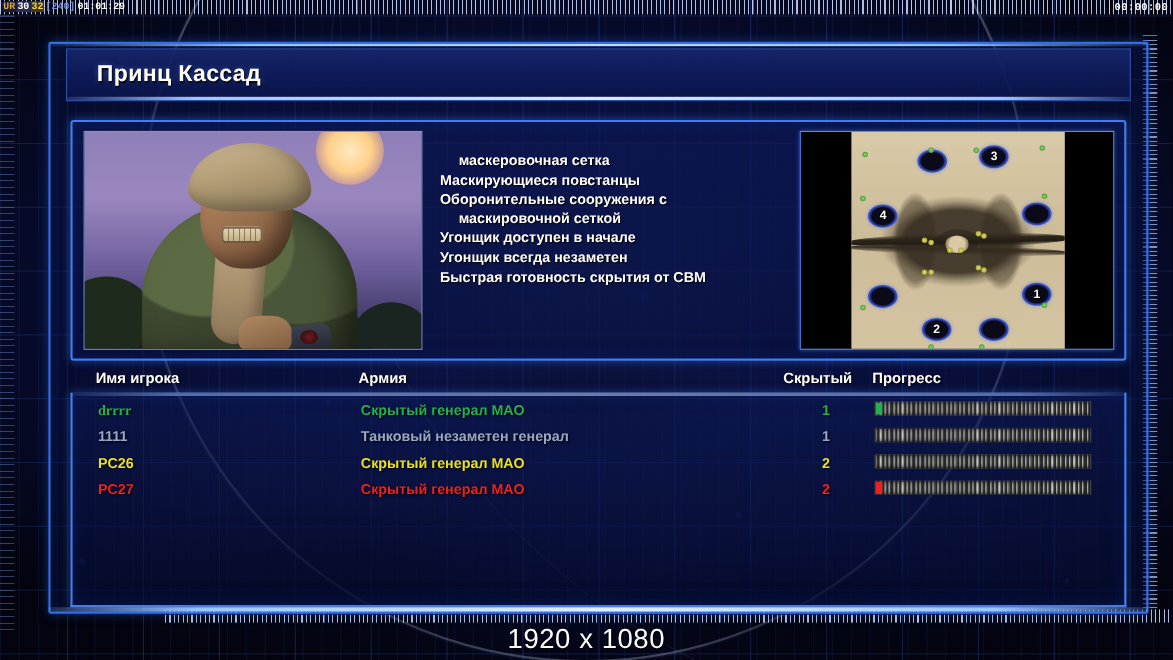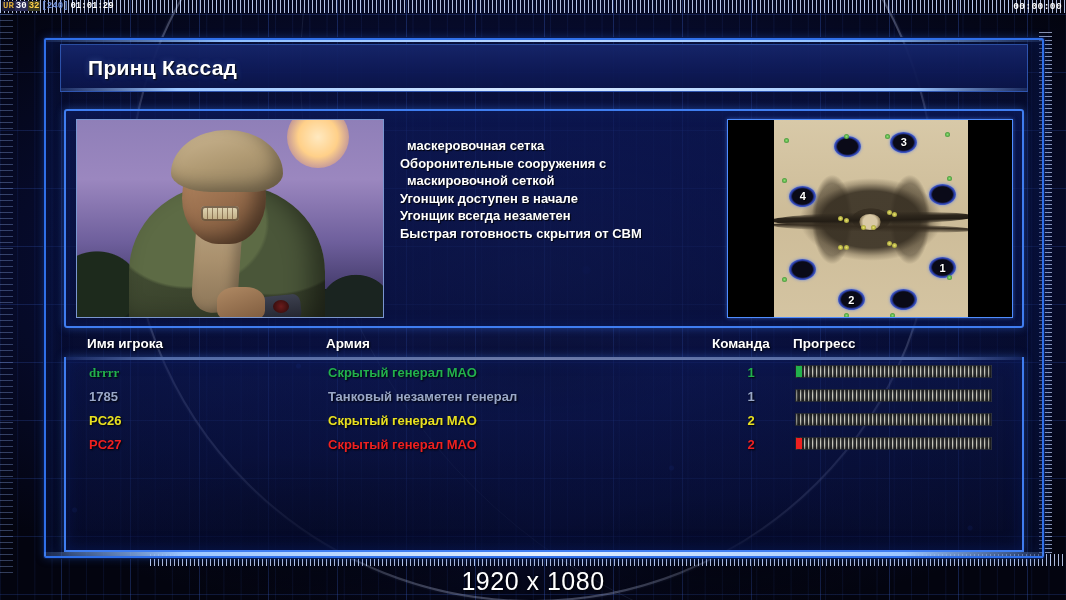--- a/index.html
+++ b/index.html
@@ -278,21 +278,21 @@
     width:296px;
   }
   .desc div {
     color:#ffffff;
     font-size:13px;
     font-weight:bold;
     line-height:17.6px;
     white-space:nowrap;
     text-shadow:1px 1px 1px rgba(0,0,0,.9);
   }
-  .desc div.indent { padding-left:7px; }
+  .desc div.indent { padding-left:7px;margin-left:10px; }
 
   
   .map-frame {
     position:absolute;
     right:9px; top:8px;
     width:286px; height:199px;
     border:1px solid #4f8dff;
     background:#000;
     overflow:hidden;
     box-shadow:0 0 4px rgba(70,130,250,.6);
@@ -487,20 +487,21 @@
       <div class="fig-pupil r"></div>
       <div class="fig-teeth"></div>
       <div class="fig-headwrap"></div>
       <div class="fig-weapon"></div>
       <div class="fig-weapon-dot"></div>
       <div class="fig-hand"></div>
     </div>
 
     <div class="desc" id="desc-list">
         <div class="indent">маскеровочная сетка</div>
+        <div>Маскирующиеся повстанцы</div>
         <div>Оборонительные сооружения с</div>
         <div class="indent">маскировочной сеткой</div>
         <div>Угонщик доступен в начале</div>
         <div>Угонщик всегда незаметен</div>
         <div>Быстрая готовность скрытия от СВМ</div>
       </div>
 
     <div class="map-frame">
       <div class="map-img">
         <div class="map-dark"></div>
@@ -537,37 +538,37 @@
             <div class="tech" style="left: 36%; top: 97%;"></div>
             <div class="tech" style="left: 60%; top: 97%;"></div>
           </div>
       </div>
     </div>
   </div>
 
   <div class="table-head">
     <div class="col" style="left:23px;">Имя игрока</div>
     <div class="col" style="left:262px;">Армия</div>
-    <div class="col" style="left:648px;">Команда</div>
+    <div class="col" style="left:648px;">Скрытый</div>
     <div class="col" style="left:729px;">Прогресс</div>
   </div>
   <div class="head-underline"></div>
 
   <div class="table-panel">
     <div class="rows" id="player-rows">
         <div class="row">
           <div class="cell c-name" style="color: rgb(34, 177, 76); font-family: Liberation Serif, serif;">drrrr</div>
           <div class="cell c-army" style="color: rgb(34, 177, 76);">Скрытый генерал МАО</div>
           <div class="cell c-team" style="color: rgb(34, 177, 76);">1</div>
           <div class="progressbar">
             <div class="fill" style="width: 3%; background: rgb(34, 177, 76);"></div>
           </div>
         </div>
         <div class="row">
-          <div class="cell c-name" style="color: rgb(154, 168, 200);">1785</div>
+          <div class="cell c-name" style="color: rgb(154, 168, 200);">1111</div>
           <div class="cell c-army" style="color: rgb(154, 168, 200);">Танковый незаметен генерал</div>
           <div class="cell c-team" style="color: rgb(154, 168, 200);">1</div>
           <div class="progressbar">
             <div class="fill" style="width: 0%; background: rgb(154, 168, 200);"></div>
           </div>
         </div>
         <div class="row">
           <div class="cell c-name" style="color: rgb(232, 224, 32);">PC26</div>
           <div class="cell c-army" style="color: rgb(232, 224, 32);">Скрытый генерал МАО</div>
           <div class="cell c-team" style="color: rgb(232, 224, 32);">2</div>

